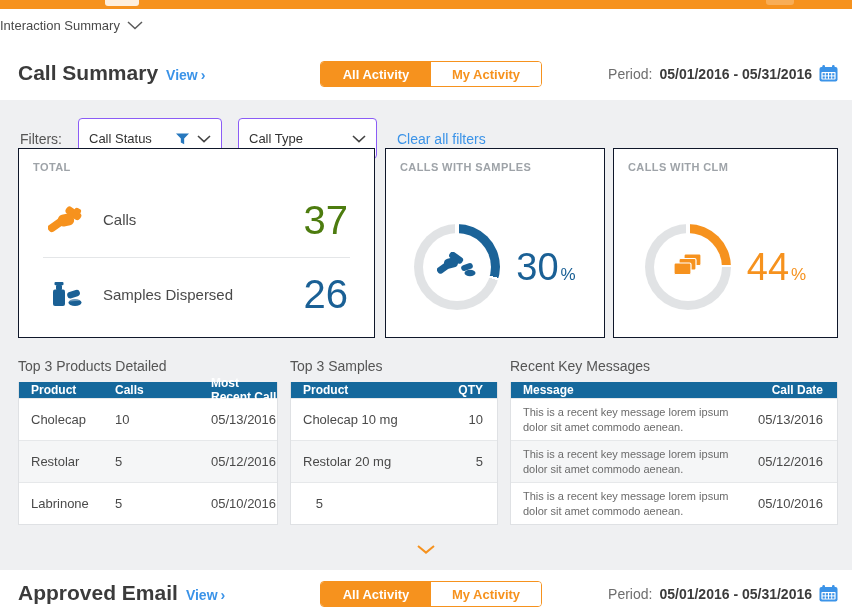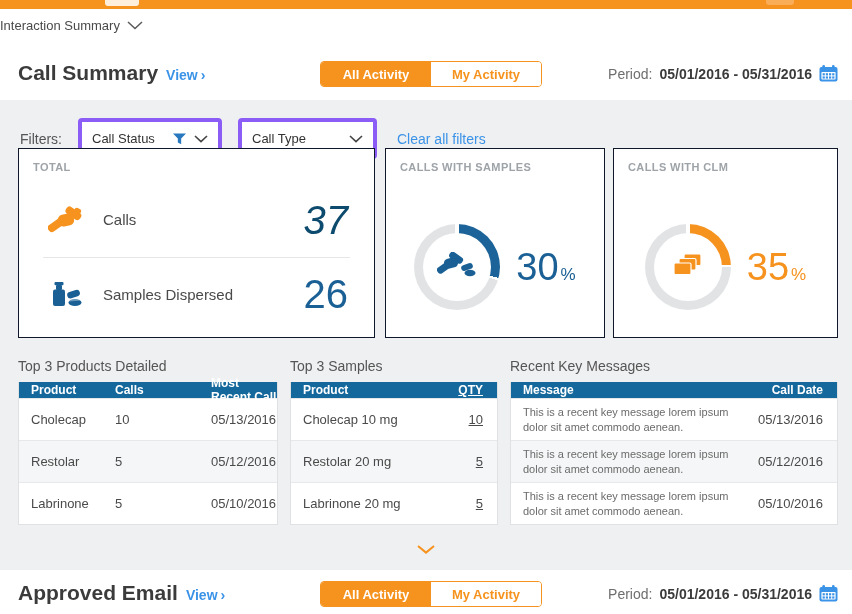--- a/index.html
+++ b/index.html
@@ -29,40 +29,40 @@
   .toggle .off { background:#fff; color:#F6921E; }
   .period { position:absolute; right:14px; top:7px; display:flex; align-items:center; gap:7px; }
   .period .plabel { font-size:14px; color:#6e6e6e; }
   .period .pvalue { font-size:14px; font-weight:bold; color:#3b3b3b; }
   .period .cal { cursor:pointer; display:inline-flex; }
   
   .gray { position:absolute; top:100px; left:0; width:852px; height:470px; background:#EFF0F2; }
   
   .filters { position:absolute; top:18px; left:20px; display:flex; align-items:center; }
   .filters .flabel { font-size:14px; color:#555; margin-right:16px; }
-  .dd { height:41px; background:#fff; border:4px solid #8b5cf6; border-radius:4px;
+  .dd { height:41px; background:#fff; border:1px solid #8b5cf6; border-radius:4px;
     display:flex; align-items:center; padding:0 10px; cursor:pointer; font-size:13px; color:#333; }
   .dd1 { width:144px; margin-right:16px; }
   .dd2 { width:139px; margin-right:20px; }
   .dd .grow { flex:1; }
   .dd .icons { display:flex; align-items:center; gap:8px; }
   .clear-link { font-size:14px; color:#3B93E8; cursor:pointer; }
   
   .card { position:absolute; top:48px; height:190px; background:#fff; border:1px solid #0f172a; }
   .card-title { position:absolute; top:12px; left:14px; font-size:11px; font-weight:bold;
     color:#9EA3A8; letter-spacing:.4px; }
   .card1 { left:18px;  width:357px; }
   .card2 { left:385px; width:220px; }
   .card3 { left:613px; width:225px; }
   .tot-rows { position:absolute; top:34px; left:0; right:0; bottom:6px; display:flex; flex-direction:column; }
   .tot-row { flex:1; display:flex; align-items:center; padding:0 26px; }
   .tot-row .ticon { width:44px; display:flex; justify-content:center; }
   .tot-row .tlabel { font-size:15px; color:#4a4a4a; margin-left:14px; }
   .tot-row .tval { margin-left:auto; font-size:40px; line-height:1; }
-  .tval.orange { color:#0c4a6e;font-style:italic; }
+  .tval.orange { color:#4d7c0f; }
   .tval.blue { color:#1A6095; }
   .tot-div { height:1px; background:#E4E6E8; margin:0 24px; }
   .gauge-wrap { position:absolute; top:48px; left:0; right:0; bottom:0;
     display:flex; align-items:center; justify-content:center; gap:16px; }
   .donut { position:relative; width:86px; height:86px; border-radius:50%; flex:0 0 auto; }
   .donut .hole { position:absolute; inset:9px; background:#fff; border-radius:50%;
     display:flex; align-items:center; justify-content:center; }
   .pct { display:flex; align-items:baseline; }
   .pct .num { font-size:38px; line-height:1; }
   .pct .unit { font-size:17px; margin-left:2px; }
@@ -77,21 +77,21 @@
   .trow { display:flex; align-items:center; height:42px; font-size:13px; color:#4a4a4a;
     border-top:1px solid #E6E8EA; background:#fff; }
   .trow.alt { background:#F5F6F7; }
   .t1 { left:18px;  width:260px; }
   .t2 { left:290px; width:208px; }
   .t3 { left:510px; width:328px; }
   .t1 .c1 { flex:1; padding-left:12px; }
   .t1 .c2 { width:52px; }
   .t1 .c3 { width:110px;padding-left:44px; }
   .t2 .c1 { flex:1; padding-left:12px; }
-  .t2 .c2 { width:46px; text-align:right; padding-right:14px;text-decoration:underline; }
+  .t2 .c2 { width:46px; text-align:right; padding-right:14px; }
   .t3 .c1 { flex:1; padding-left:12px; padding-right:8px; }
   .t3 .c2 { width:92px; text-align:right; padding-right:14px; }
   .msg { font-size:11px; color:#6b6b6b; line-height:1.35; }
   
   .expand { position:absolute; left:0; top:440px; width:852px; text-align:center; cursor:pointer; }
   
   .bottom { position:absolute; top:570px; left:0; width:852px; height:44px; background:#fff; }
 </style>
 </head>
 <body>
@@ -244,21 +244,21 @@
                 <g fill="#F6921E" stroke="#fff" stroke-width="1.2">
                   <rect x="11" y="2" width="17" height="11.5" rx="1.5"></rect>
                   <rect x="6" y="6.5" width="17" height="11.5" rx="1.5"></rect>
                   <rect x="1" y="11" width="17" height="11.5" rx="1.5"></rect>
                 </g>
               </svg>
           </span>
         </div>
       </div>
       <div class="pct orange">
-        <span class="num">35</span>
+        <span class="num">44</span>
         <span class="unit">%</span>
       </div>
     </div>
   </div>
 
   <div class="tblock t1">
     <div class="ttitle">Top 3 Products Detailed</div>
     <div class="tb">
       <div class="thead">
         <span class="c1">Product</span>
@@ -292,21 +292,20 @@
       </div>
       <div class="trow">
         <span class="c1">Cholecap 10 mg</span>
         <span class="c2">10</span>
       </div>
       <div class="trow alt">
         <span class="c1">Restolar 20 mg</span>
         <span class="c2">5</span>
       </div>
       <div class="trow">
-        <span class="c1">Labrinone 20 mg</span>
         <span class="c2">5</span>
       </div>
     </div>
   </div>
 
   <div class="tblock t3">
     <div class="ttitle">Recent Key Messages</div>
     <div class="tb">
       <div class="thead">
         <span class="c1">Message</span>

